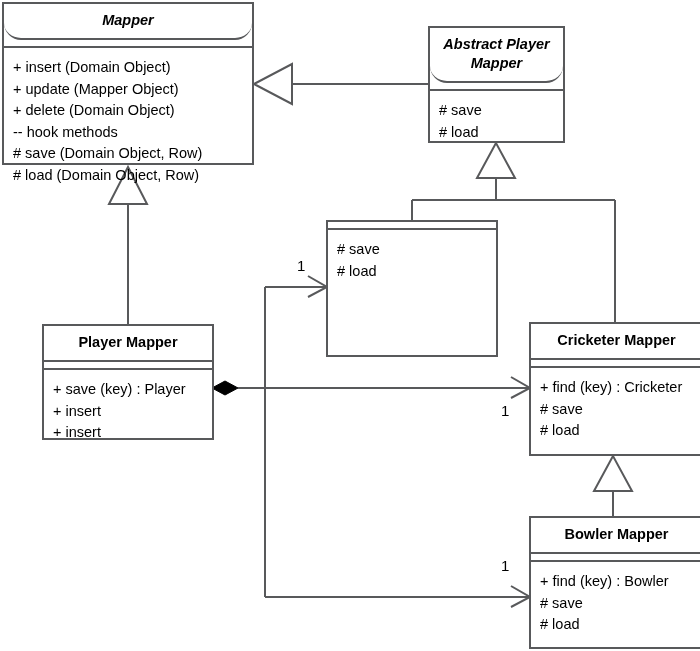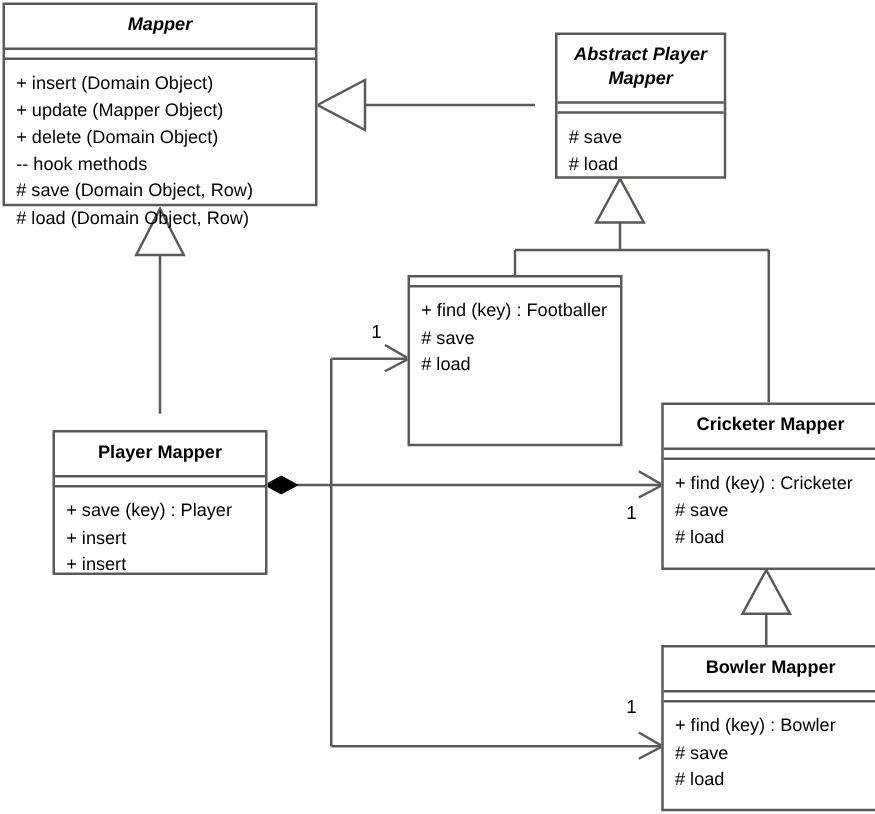--- a/index.html
+++ b/index.html
@@ -37,20 +37,21 @@
     text-align: center;
     font-weight: bold;
     font-size: 14.5px;
     line-height: 19px;
     color: #000000;
     padding: 7px 4px 8px 4px;
     border-bottom: 2px solid #58595b;
   }
   .uml-name.abstract {
     font-style: italic;
+    border-radius: 17px;
   }
   .uml-attrs {
     box-sizing: border-box;
     height: 8px;
     border-bottom: 2px solid #58595b;
   }
   .uml-ops {
     box-sizing: border-box;
     padding: 9px 0 6px 9px;
     font-size: 14.5px;
@@ -62,23 +63,23 @@
   }
   .mult-label {
     position: absolute;
     font-size: 15px;
     line-height: 16px;
     color: #000000;
     z-index: 6;
   }
   
   #cls-mapper            { left: 2px;   top: 2px;   width: 252px; height: 163px; }
-  #cls-abstract-player   { left: 444px; top: 26px;  width: 137px; height: 117px; }
+  #cls-abstract-player   { left: 428px; top: 26px;  width: 137px; height: 117px; }
   #cls-footballer        { left: 326px; top: 220px; width: 172px; height: 137px; }
-  #cls-player            { left: 42px;  top: 344px; width: 172px; height: 116px; }
+  #cls-player            { left: 42px;  top: 324px; width: 172px; height: 116px; }
   #cls-cricketer         { left: 529px; top: 322px; width: 175px; height: 134px; }
   #cls-bowler            { left: 529px; top: 516px; width: 175px; height: 133px; }
 </style>
 </head>
 <body>
 
 <div id="canvas">
 
   <svg id="edges" viewBox="0 0 700 651" width="700" height="651" xmlns="http://www.w3.org/2000/svg">
 
@@ -144,21 +145,20 @@
     <div class="uml-attrs"></div>
     <div class="uml-ops">
       <div class="op-line"># save</div>
       <div class="op-line"># load</div>
     </div>
   </div>
 
   <div class="uml-class" id="cls-footballer">
     <div class="uml-attrs"></div>
     <div class="uml-ops">
-      <div class="op-line">+ find (key) : Footballer</div>
       <div class="op-line"># save</div>
       <div class="op-line"># load</div>
     </div>
   </div>
 
   <div class="uml-class" id="cls-player">
     <div class="uml-name">Player Mapper</div>
     <div class="uml-attrs"></div>
     <div class="uml-ops">
       <div class="op-line">+ save (key) : Player</div>

